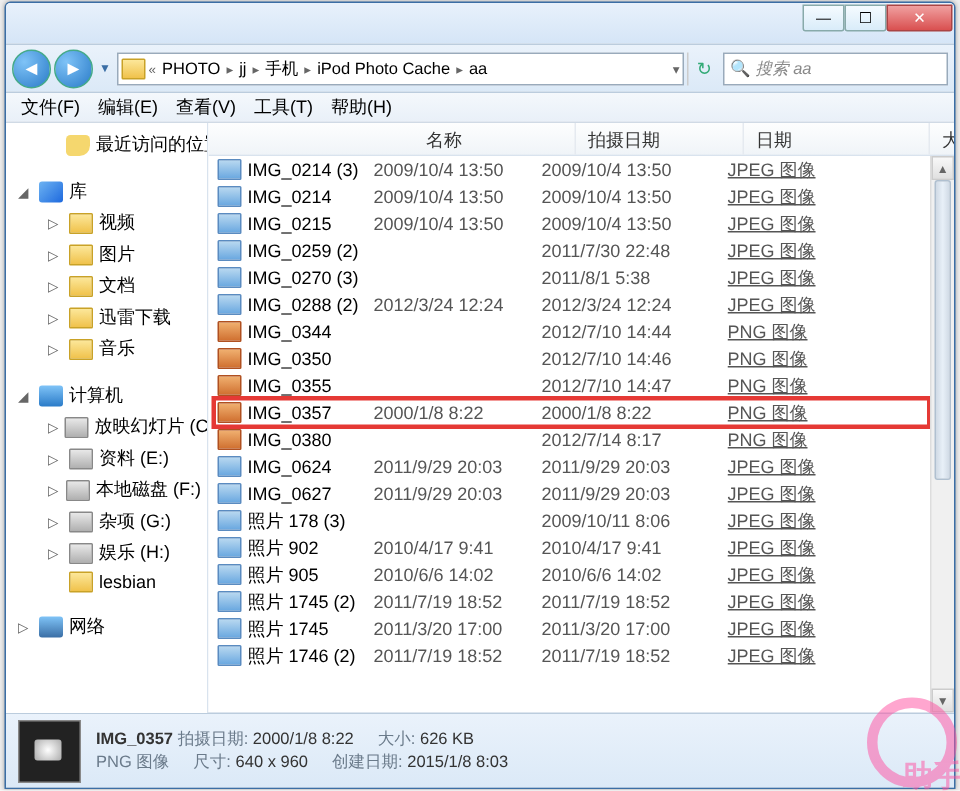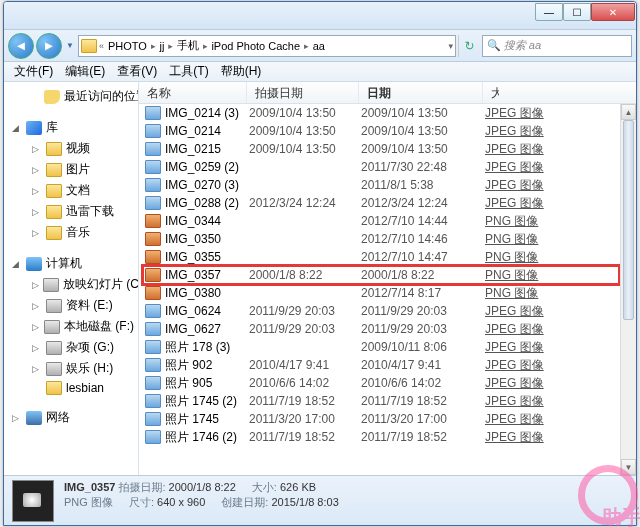--- a/index.html
+++ b/index.html
@@ -34,40 +34,40 @@
 .sb-ico { width: 16px; height: 14px; flex-shrink: 0; display: inline-block; }
 .ico-fav { background: #f5d76e; border-radius: 3px 3px 7px 3px; }
 .ico-lib { background: linear-gradient(135deg,#6db3f2,#1e69de); border-radius: 2px; }
 .ico-folder { background: linear-gradient(#fce79a,#f0c24b); border: 1px solid #c9a227; border-radius: 1px; }
 .ico-drive { background: linear-gradient(#e8e8e8,#b0b0b0); border: 1px solid #888; border-radius: 1px; }
 .ico-comp { background: linear-gradient(#7fc3f7,#2a7bc8); border-radius: 2px; }
 .ico-net { background: linear-gradient(#7fc3f7,#3a6ea5); border-radius: 2px; }
 .tri { font-size: 9px; color: #666; width: 10px; }
 .sb-gap { height: 10px; }
 .filepane { flex: 1; display: flex; flex-direction: column; overflow: hidden; background: #fff; }
-.colhead { height: 22px; background: linear-gradient(#fdfefe,#f0f4f8); border-bottom: 1px solid #d9e3ee; display: flex; font-size: 12px; color: #333; }
+.colhead { height: 22px; background: linear-gradient(#fdfefe,#f0f4f8); border-bottom: 1px solid #d9e3ee; display: flex; font-size: 12px; color: #333; justify-content: flex-end; }
 .colhead div { padding: 3px 8px; border-right: 1px solid #e5eaf0; white-space: nowrap; overflow: hidden; }
 .ch-name { width: 108px; }
 .ch-shot { width: 112px; }
-.ch-date { width: 124px; font-weight: bold; }
+.ch-date { width: 124px; }
 .ch-type { flex: 1; }
 .ch-sp { width: 14px; border: none !important; }
 .filelist { flex: 1; overflow: auto; position: relative; }
 .frow { display: flex; align-items: center; height: 18px; font-size: 12px; cursor: default; }
 .frow .fico { width: 16px; height: 14px; margin: 0 4px 0 6px; flex-shrink: 0; background: linear-gradient(#b8d8f0,#6aa8e0); border: 1px solid #5a8bc0; border-radius: 1px; position: relative; }
 .frow .fico.png { background: linear-gradient(#f0b070,#d07030); border-color: #b05020; }
 .frow .fname { width: 84px; white-space: nowrap; overflow: hidden; }
 .frow .fshot { width: 112px; white-space: nowrap; overflow: hidden; color: #555; }
 .frow .fdate { width: 124px; white-space: nowrap; overflow: hidden; color: #555; }
 .frow .ftype { flex: 1; white-space: nowrap; overflow: hidden; color: #555; padding-right: 4px; text-decoration: underline; }
 .highlight-box { position: absolute; border: 3px solid #e53935; pointer-events: none; top: 141px; left: 2px; width: 480px; height: 22px; }
 .scroll-v { position: absolute; right: 0; top: 0; bottom: 0; width: 16px; background: #f0f0f0; border-left: 1px solid #ddd; }
 .scroll-thumb { position: absolute; top: 16px; left: 2px; right: 2px; height: 200px; background: linear-gradient(90deg,#d0dae5,#e8f0f8,#d0dae5); border: 1px solid #b0c0d0; border-radius: 2px; }
 .scroll-btn { position: absolute; left: 0; right: 0; height: 16px; background: linear-gradient(#f8f8f8,#e0e0e0); border: 1px solid #ccc; display: flex; align-items: center; justify-content: center; font-size: 8px; color: #666; }
-.statusbar { height: 50px; background: linear-gradient(#eaf2fb,#dbe9f7); border-top: 1px solid #bcd; display: flex; align-items: flex-start; padding: 4px 8px; font-size: 11px; color: #333; gap: 10px; }
+.statusbar { height: 50px; background: linear-gradient(#eaf2fb,#dbe9f7); border-top: 1px solid #bcd; display: flex; align-items: center; padding: 4px 8px; font-size: 11px; color: #333; gap: 10px; }
 .thumb { width: 42px; height: 42px; background: #222; border: 1px solid #888; position: relative; }
 .thumb::after { content: ""; position: absolute; top: 12px; left: 10px; width: 18px; height: 14px; background: radial-gradient(circle,#fff,#aaa); border-radius: 2px; }
 .status-text { display: flex; flex-direction: column; gap: 1px; line-height: 14px; }
 .status-text .line { display: flex; gap: 16px; }
 .status-text .k { color: #6a7a8a; }
 .watermark { position: absolute; right: -6px; bottom: -6px; width: 90px; height: 90px; opacity: .5; pointer-events: none; }
 .watermark .circ { position: absolute; right: 8px; bottom: 8px; width: 60px; height: 60px; border: 7px solid #ff4fa0; border-radius: 50%; }
 .watermark .txt { position: absolute; right: 4px; bottom: 2px; font-size: 20px; color: #ff4fa0; font-weight: bold; }
 </style>
 </head>

